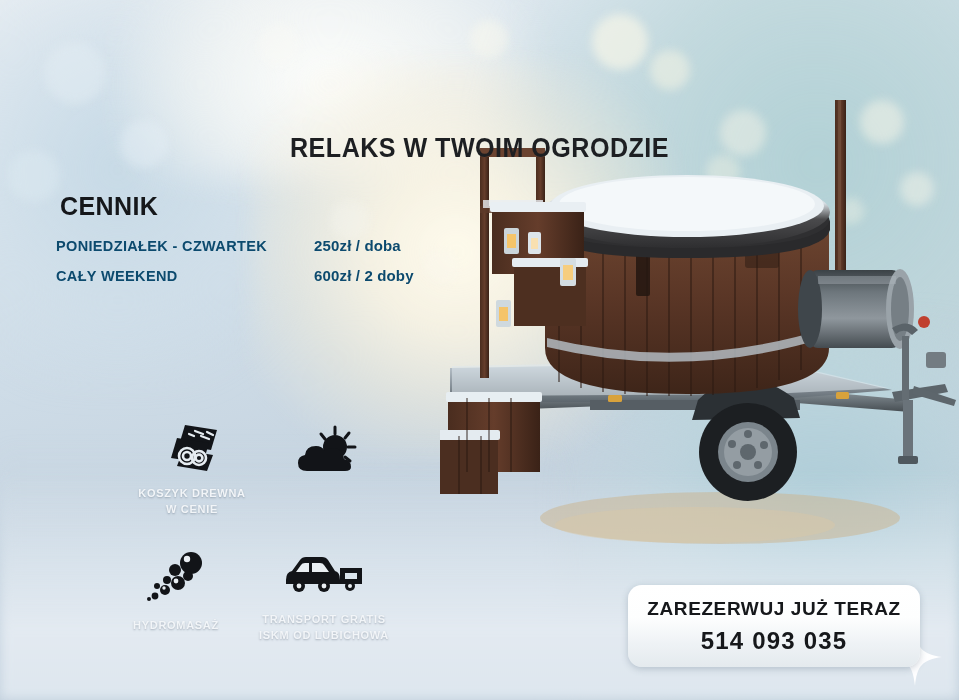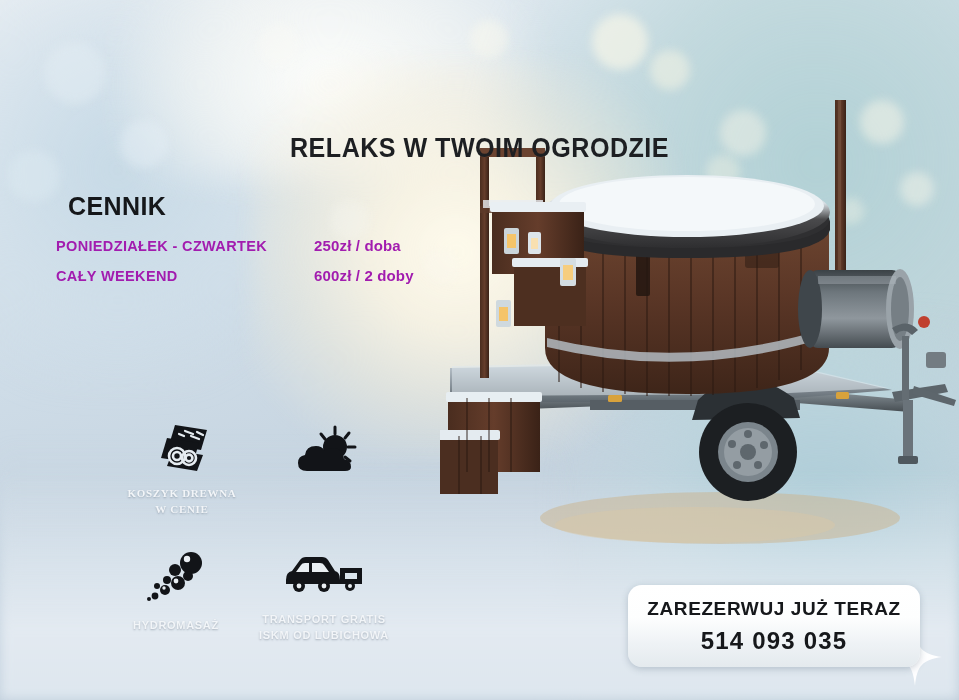--- a/index.html
+++ b/index.html
@@ -73,39 +73,39 @@
     line-height:1;
   }
   .subtitle{
     position:absolute;left:0;right:0;top:133px;text-align:center;
     font-size:27px;font-weight:700;letter-spacing:.5px;color:#1d1f22;
     transform:scaleX(.93);transform-origin:center;
   }
 
   .pricing{position:absolute;left:56px;top:192px;width:400px;}
   .pricing h2{
-    margin:0 0 16px 12px;font-size:25px;font-weight:700;color:#15171a;letter-spacing:.4px;
+    margin:0 0 16px 4px;font-size:25px;font-weight:700;color:#15171a;letter-spacing:.4px;
   }
   .price-row{
     display:flex;align-items:baseline;margin-bottom:13px;
-    font-size:14.5px;font-weight:700;color:#a21caf;letter-spacing:.35px;
+    font-size:14.5px;font-weight:700;color:#0c4a6e;letter-spacing:.35px;
   }
   .price-label{width:258px;flex:0 0 258px;}
   .price-value{font-size:15px;font-weight:700;letter-spacing:.15px;}
 
   
   .features{position:absolute;left:48px;top:418px;width:380px;}
   .feat{position:absolute;text-align:center;width:160px;}
   .feat-icon{height:60px;display:flex;align-items:center;justify-content:center;}
   .feat-label{
     margin-top:8px;color:#f2f5f8;font-size:11px;font-weight:700;
     letter-spacing:.7px;line-height:1.45;
     text-shadow:0 1px 2px rgba(90,105,120,.45);
   }
-  .feat-a{left:54px;top:0;font-family:Liberation Serif, serif;}
+  .feat-a{left:64px;top:0;}
   .feat-b{left:200px;top:4px;}
   .feat-c{left:48px;top:132px;}
   .feat-d{left:196px;top:126px;}
 
   
   .cta{
     position:absolute;left:628px;top:585px;width:292px;height:82px;
     border-radius:14px;
     background:linear-gradient(180deg,#ffffff 0%,#fdfefe 40%,#eef2f5 72%,#e4eaee 100%);
     box-shadow:0 2px 7px rgba(70,90,110,.28);

